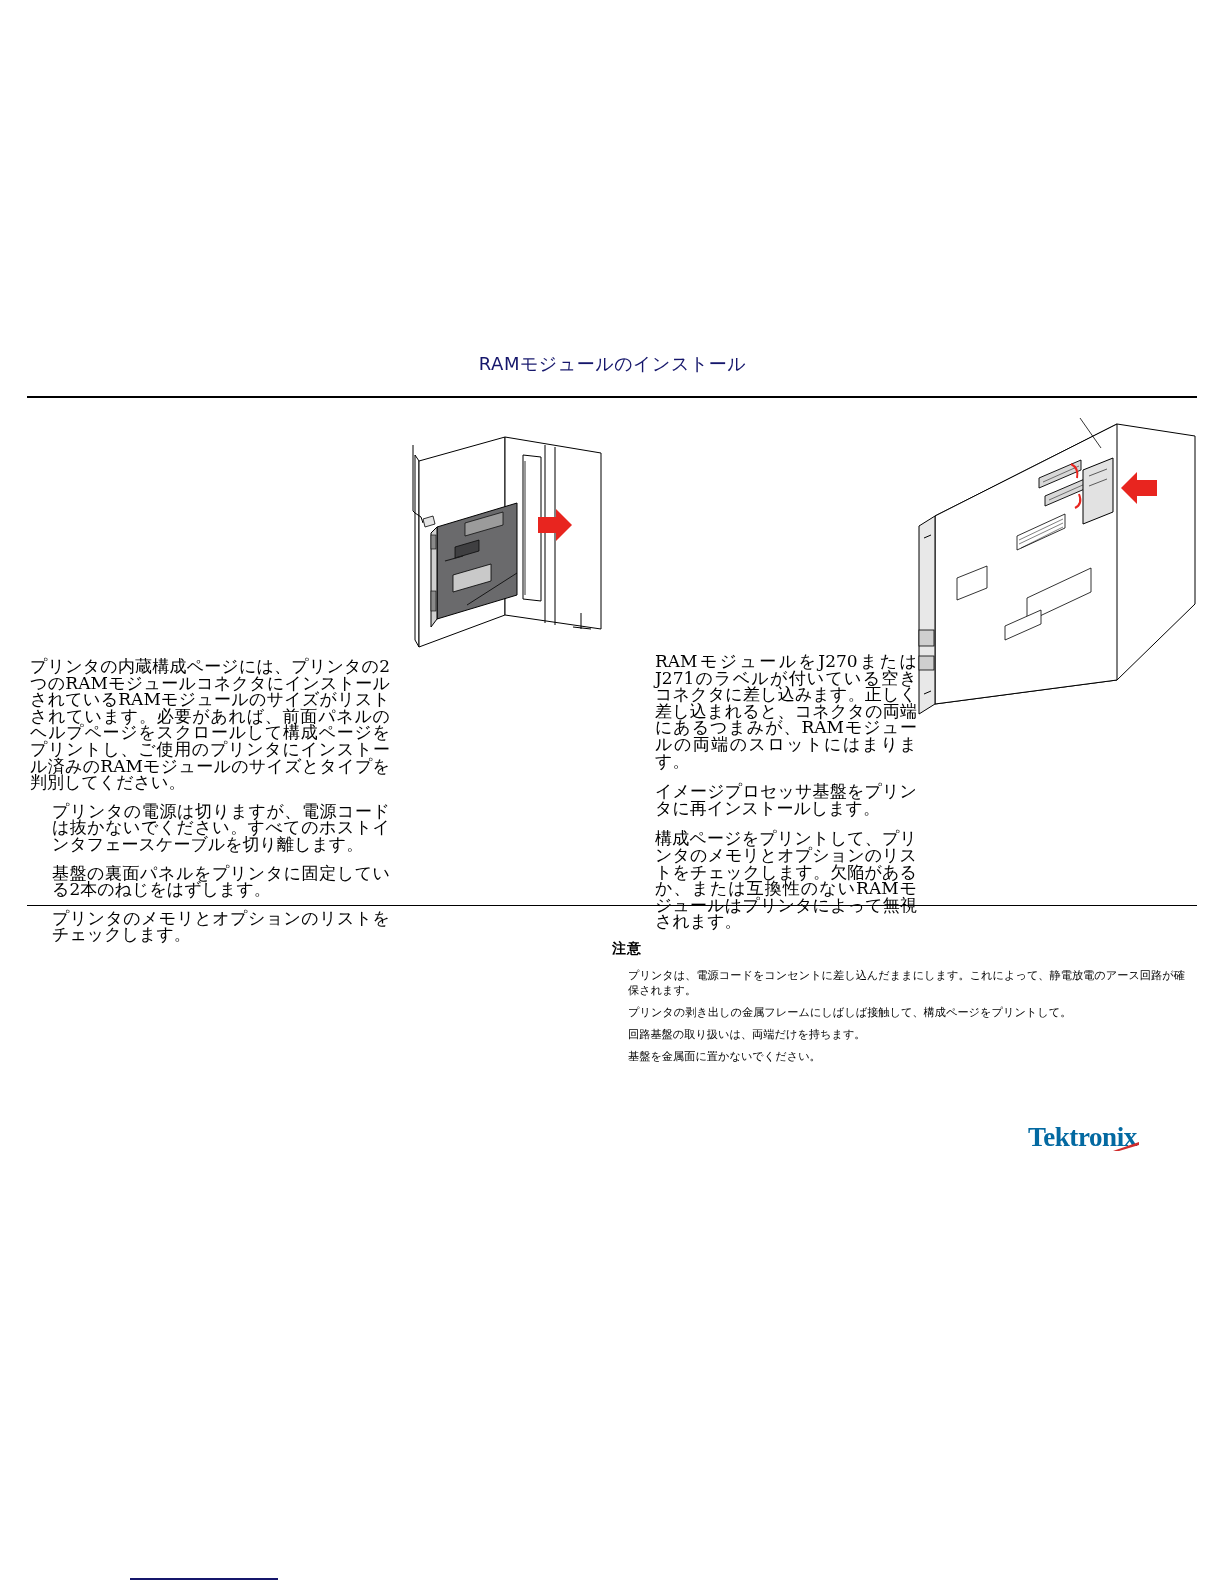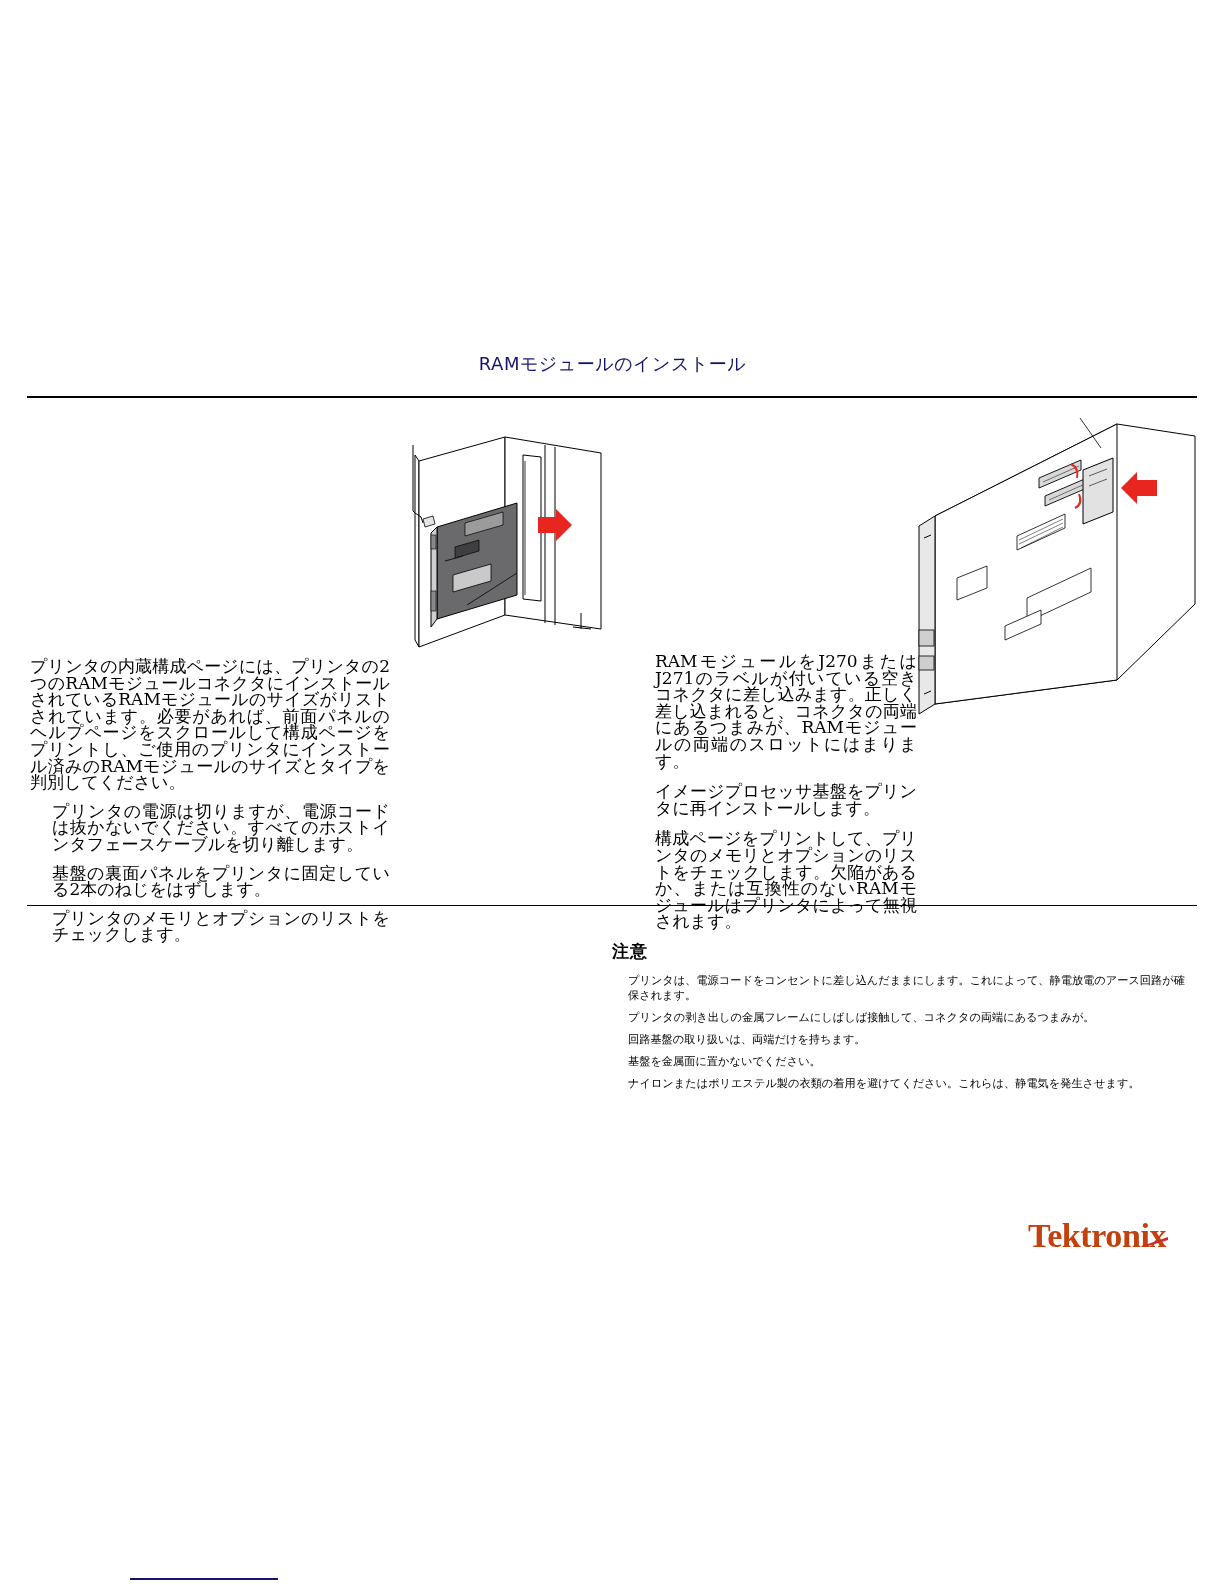--- a/index.html
+++ b/index.html
@@ -56,41 +56,41 @@
 
   
   .caution {
     position: absolute;
     left: 612px;
     top: 940px;
     width: 575px;
     font-family: "DejaVu Serif", serif;
   }
   .caution-title {
-    font-size: 17px;
+    font-size: 14px;
     font-weight: bold;
     margin-bottom: 10px;
     letter-spacing: 1px;
   }
   .caution-item {
     font-size: 11.2px;
     line-height: 15px;
     padding-left: 16px;
     margin-bottom: 7px;
   }
 
   
   .logo {
     position: absolute;
     left: 1028px;
-    top: 1217px;
+    top: 1122px;
     font-family: "Liberation Serif", serif;
-    font-size: 34px;
+    font-size: 27px;
     font-weight: bold;
-    color: #c2410c;
+    color: #0369a1;
     letter-spacing: -0.4px;
   }
   .logo .swoosh {
     position: absolute;
     right: -2px;
     top: 20px;
     width: 26px;
     height: 10px;
     overflow: hidden;
   }
@@ -194,24 +194,23 @@
 
 <div class="col col-right">
   <p class="para tight">RAMモジュールをJ270またはJ271のラベルが付いている空きコネクタに差し込みます。正しく差し込まれると、コネクタの両端にあるつまみが、RAMモジュールの両端のスロットにはまります。</p>
   <p class="para tight">イメージプロセッサ基盤をプリンタに再インストールします。</p>
   <p class="para tight">構成ページをプリントして、プリンタのメモリとオプションのリストをチェックします。欠陥があるか、または互換性のないRAMモジュールはプリンタによって無視されます。</p>
 </div>
 
 <div class="caution">
   <div class="caution-title">注意</div>
   <div class="caution-item">プリンタは、電源コードをコンセントに差し込んだままにします。これによって、静電放電のアース回路が確保されます。</div>
-  <div class="caution-item">プリンタの剥き出しの金属フレームにしばしば接触して、コネクタの両端にあるつまみが。</div>
+  <div class="caution-item">プリンタの剥き出しの金属フレームにしばしば接触して、構成ページをプリントして。</div>
   <div class="caution-item">回路基盤の取り扱いは、両端だけを持ちます。</div>
   <div class="caution-item">基盤を金属面に置かないでください。</div>
-  <div class="caution-item">ナイロンまたはポリエステル製の衣類の着用を避けてください。これらは、静電気を発生させます。</div>
 </div>
 
 <div class="logo">
   <span>Tektronix</span>
   <span class="swoosh">
     <svg width="26" height="10" viewBox="0 0 26 10">
       <path d="M0 9 L26 0 L26 3 L6 9 Z" fill="#d02b2b"></path>
     </svg>
   </span>
 </div>

